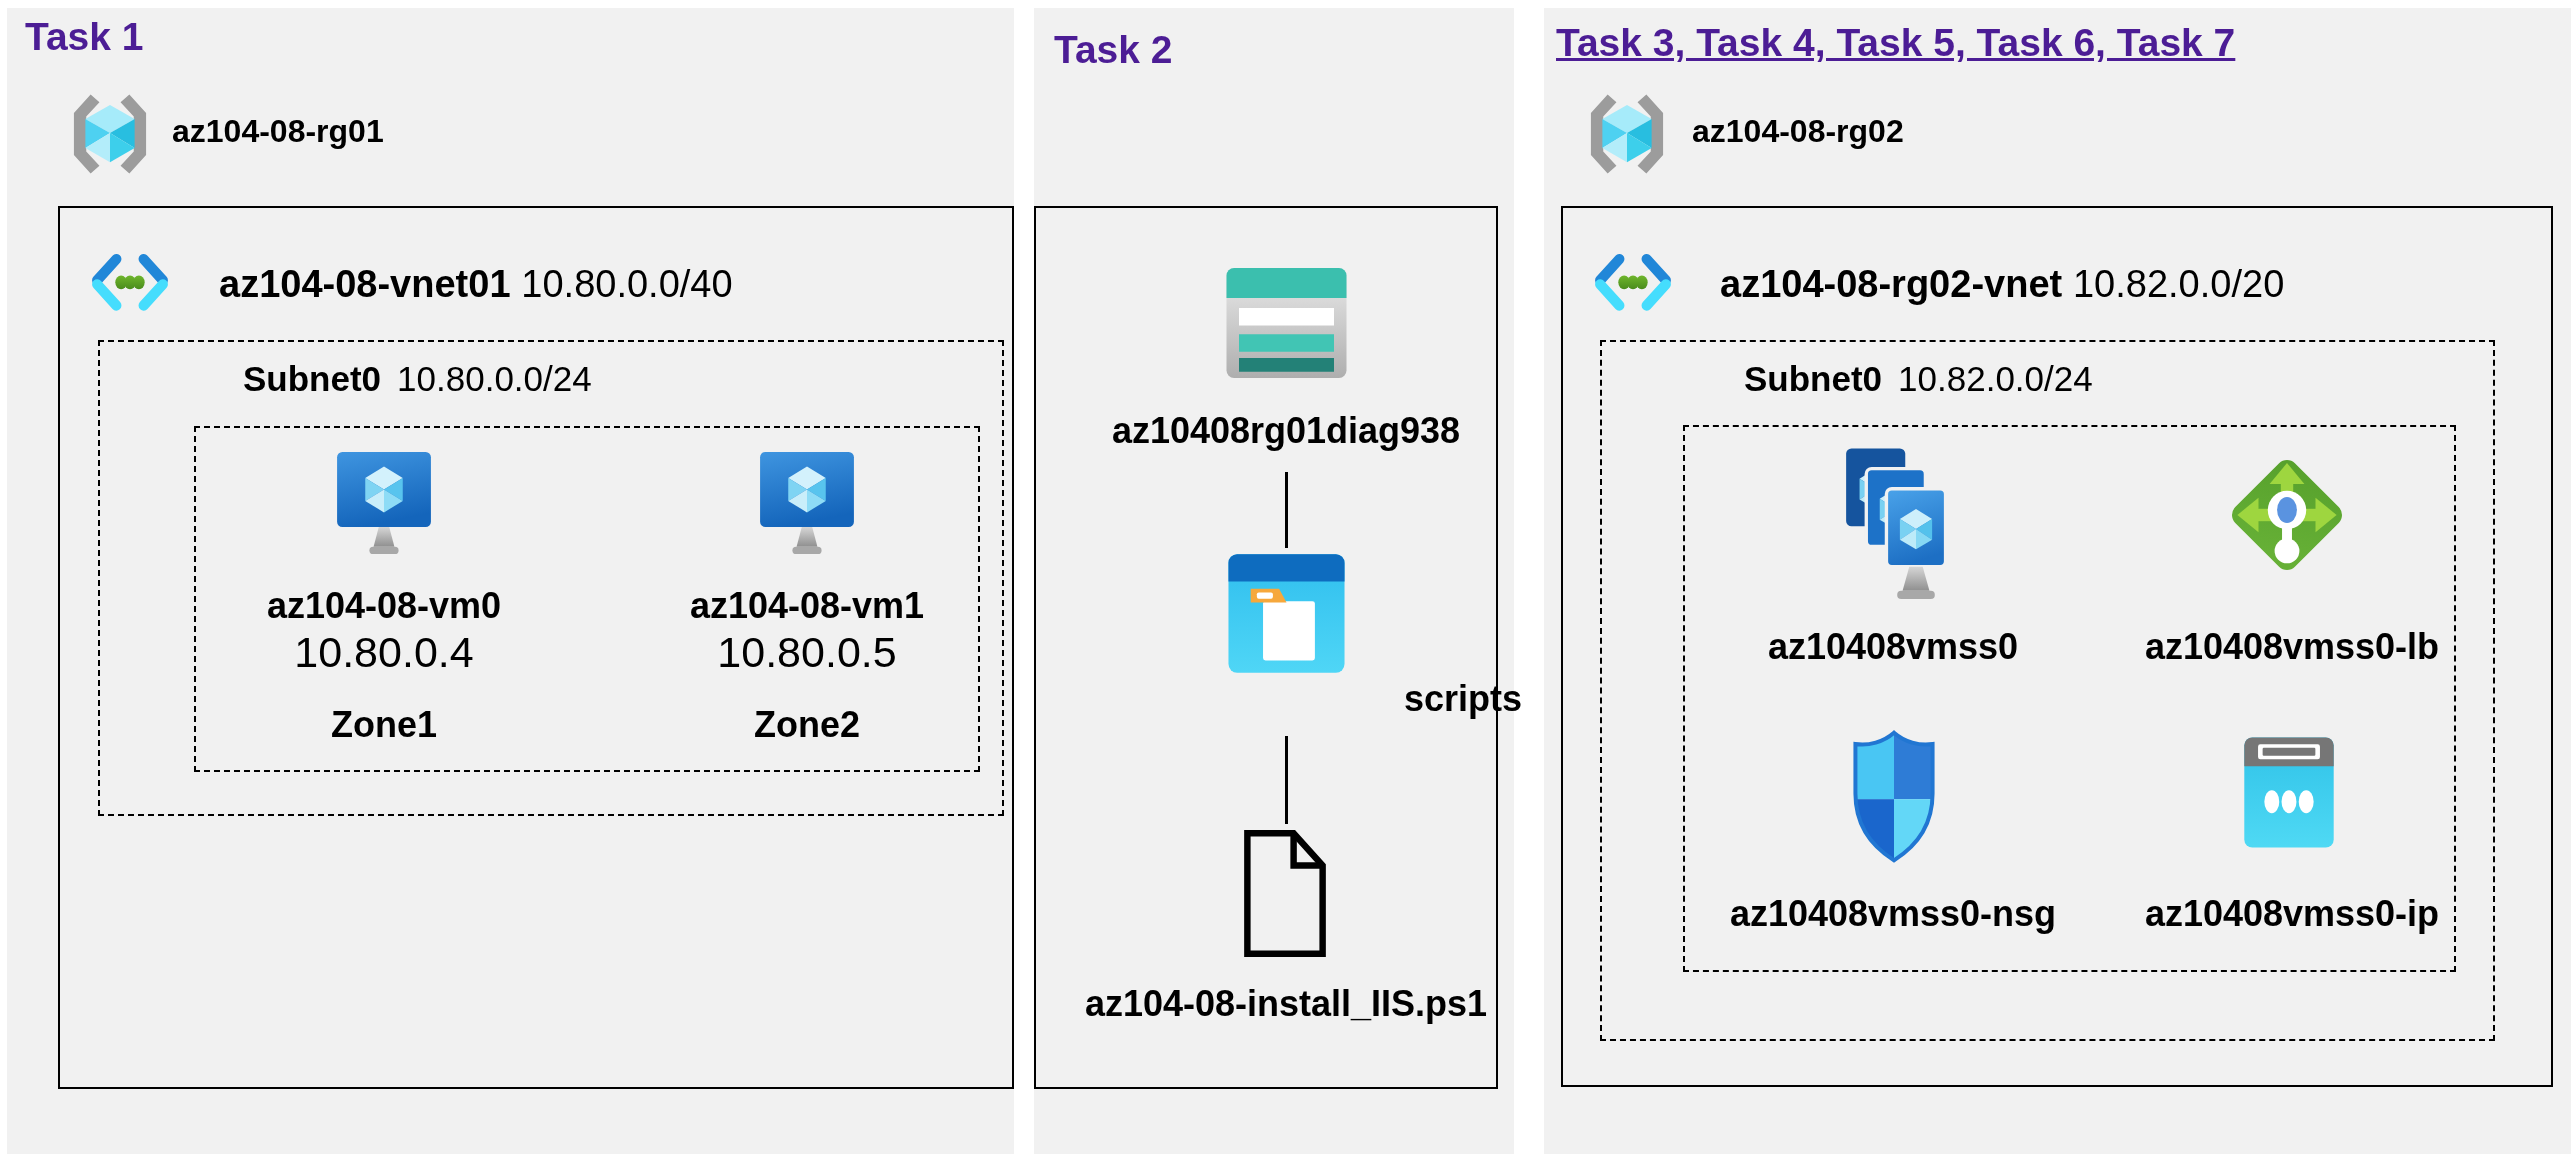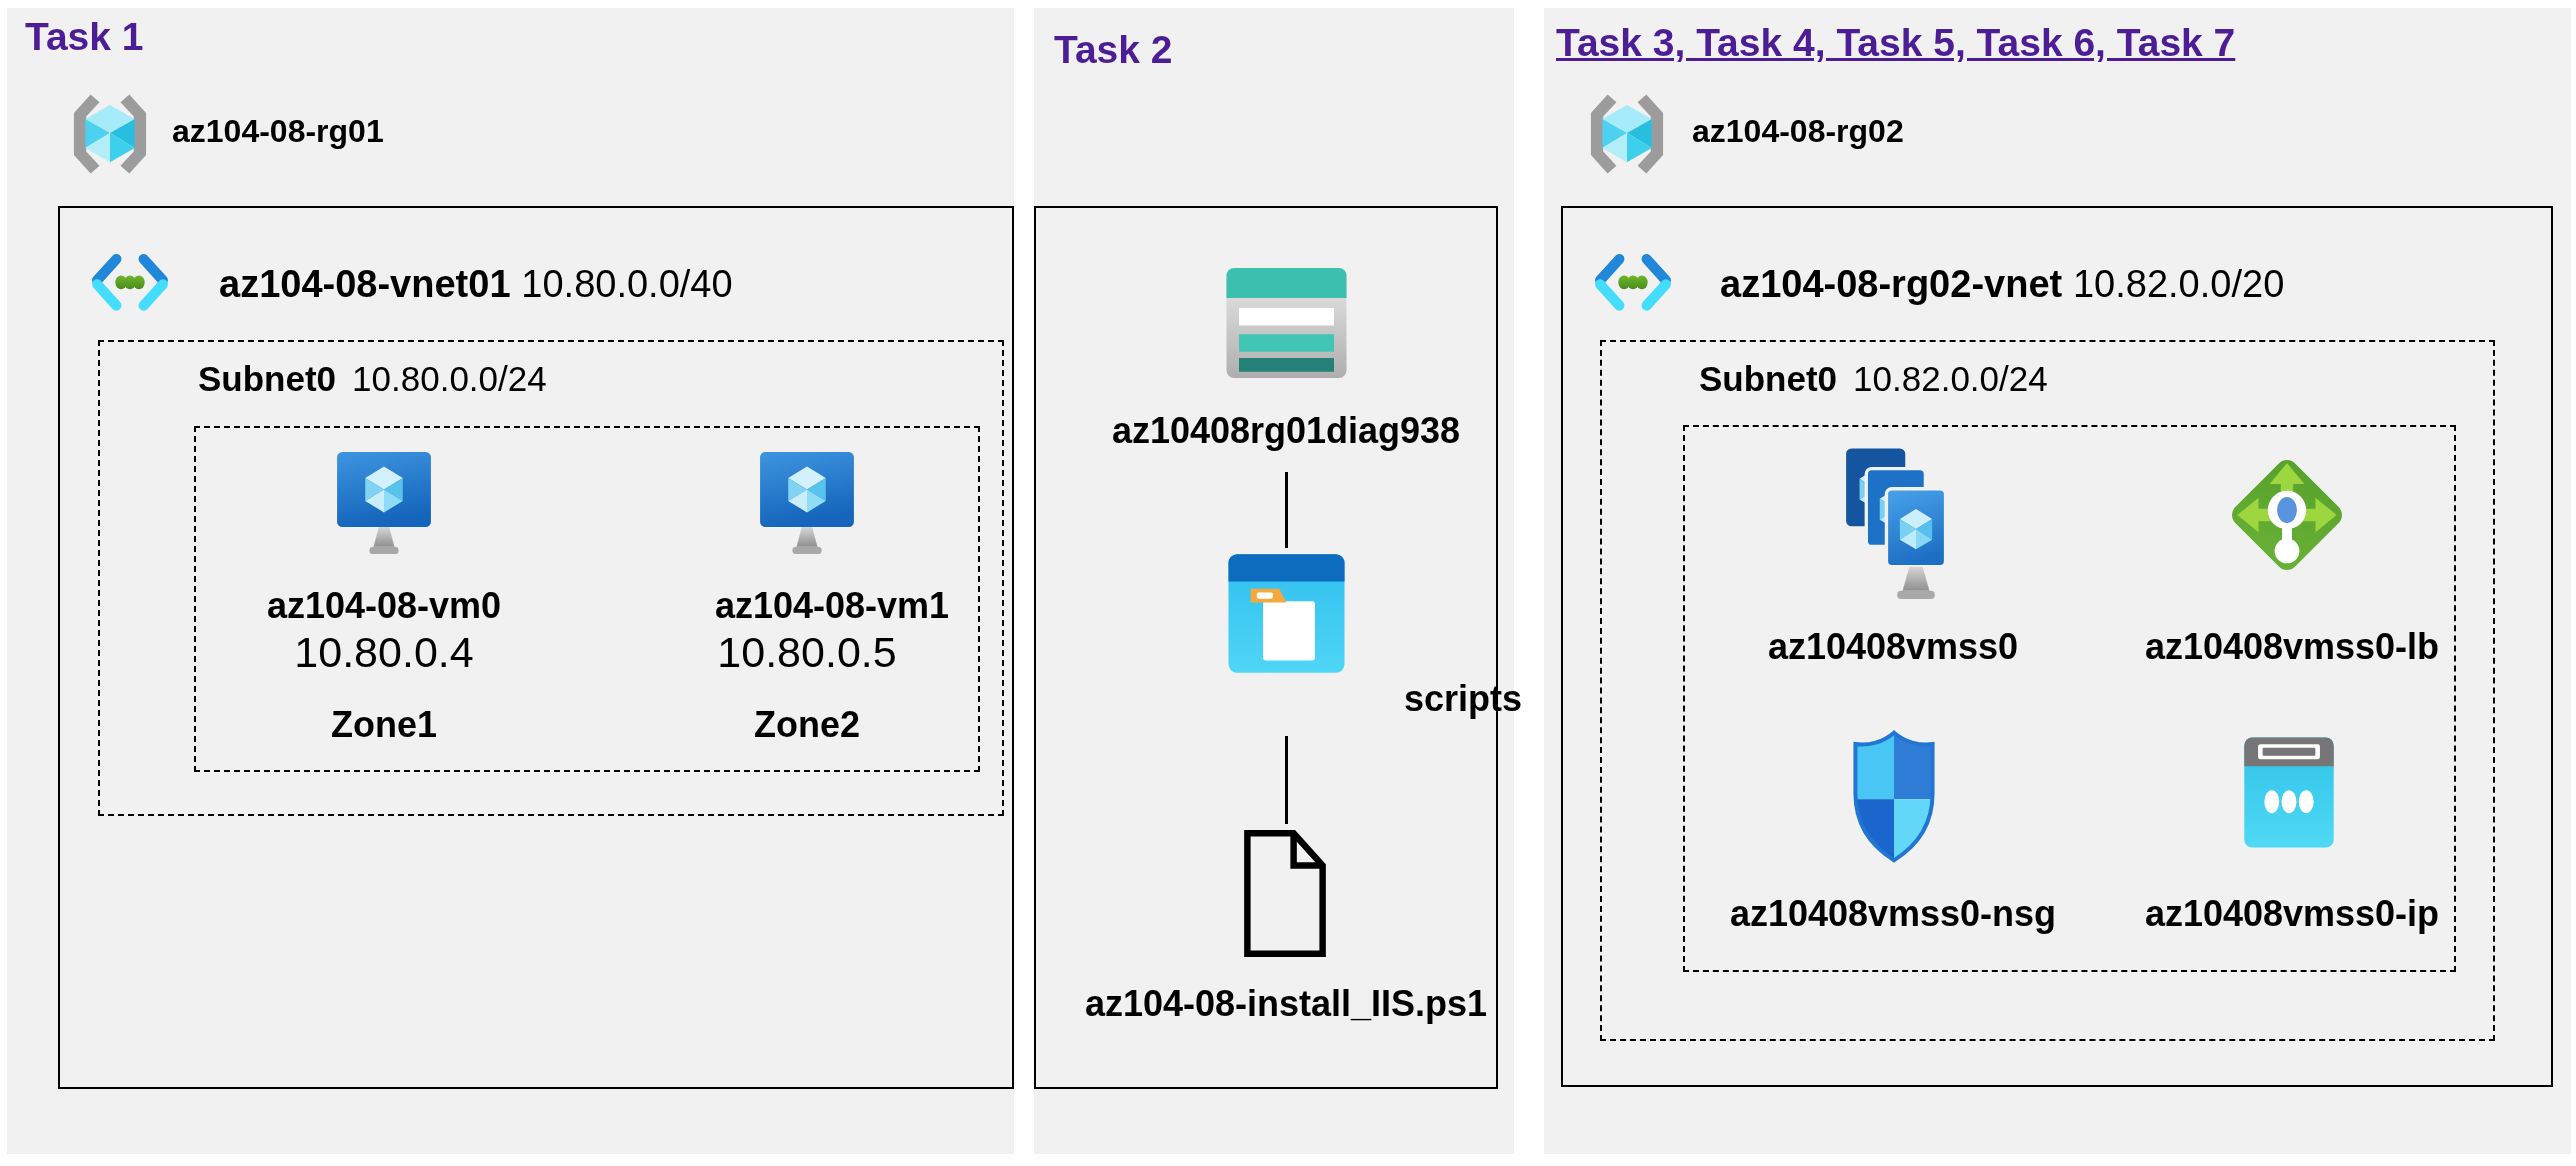--- a/index.html
+++ b/index.html
@@ -15,21 +15,21 @@
   .task-title{position:absolute;font-size:39px;font-weight:700;color:#4c1d95;white-space:nowrap;}
   .solid-box{position:absolute;border:2.7px solid #000;box-sizing:border-box;}
   .dashed-box{position:absolute;border:2.7px dashed #000;box-sizing:border-box;}
   .icon{position:absolute;}
   .icon svg{display:block;width:100%;height:100%;}
   .rg-label{position:absolute;font-size:32px;font-weight:700;white-space:nowrap;}
   .hdr-label{position:absolute;font-size:38px;white-space:nowrap;}
   .hdr-label .name{font-weight:700;}
   .hdr-label .cidr{font-weight:400;margin-left:10.8px;}
   .subnet-label{position:absolute;font-size:35px;white-space:nowrap;}
-  .subnet-label .name{font-weight:700;}
+  .subnet-label .name{font-weight:700;margin-left:45px;}
   .subnet-label .cidr{font-weight:400;margin-left:16px;}
   .node-label{position:absolute;width:472px;text-align:center;font-size:36px;font-weight:700;white-space:nowrap;}
   .node-sub{position:absolute;width:472px;text-align:center;font-size:43px;font-weight:400;white-space:nowrap;}
   .connector{position:absolute;width:2.7px;background:#000;}
 </style>
 </head>
 <body>
 
 <svg width="0" height="0" style="position:absolute">
   <defs>
@@ -132,21 +132,21 @@
     <rect x="2" y="2" width="90" height="72" rx="5" fill="url(#vmg)"></rect>
     <polygon points="47,16 65,27 47,38 29,27" fill="#d3f1fc"></polygon>
     <polygon points="29,27 47,38 29,49" fill="#7fd4f3"></polygon>
     <polygon points="29,49 47,38 47,60" fill="#c9eefa"></polygon>
     <polygon points="65,27 65,49 47,38" fill="#58c4ee"></polygon>
     <polygon points="65,49 47,38 47,60" fill="#8edcf6"></polygon>
     <polygon points="42,74 52,74 57,93 37,93" fill="url(#standg)"></polygon>
     <rect x="33" y="93" width="28" height="7" rx="3.5" fill="#a8a8a8"></rect>
   </svg>
 </div>
-<div class="node-label" style="left:596px;top:585px;">az104-08-vm1</div>
+<div class="node-label" style="left:571px;top:585px;">az104-08-vm1</div>
 <div class="node-sub" style="left:571px;top:628px;">10.80.0.5</div>
 <div class="node-label" style="left:571px;top:704px;">Zone2</div>
 
 <div class="task-title" style="left:1054px;top:28px;">Task 2</div>
 
 <div class="solid-box" style="left:1034px;top:206px;width:464px;height:883px;"></div>
 
 <div class="icon" style="left:1224px;top:265px;width:125px;height:116px;">
   <svg viewBox="0 0 100 92">
     <rect x="2" y="2" width="96" height="88" rx="6" fill="url(#stbody)"></rect>

